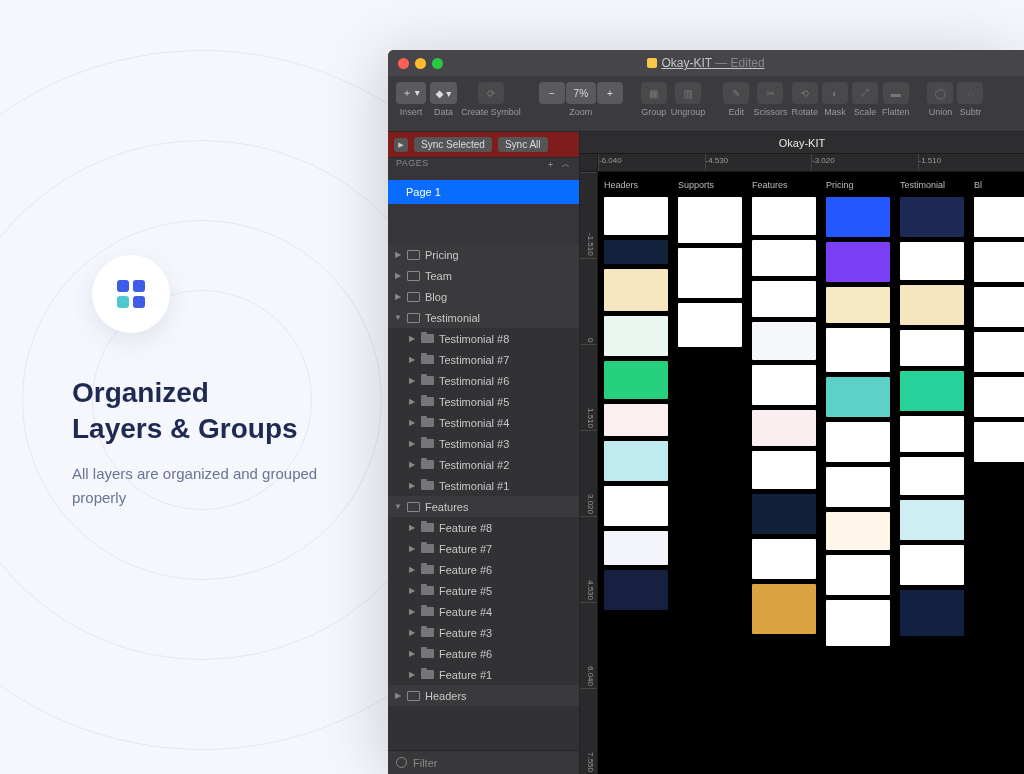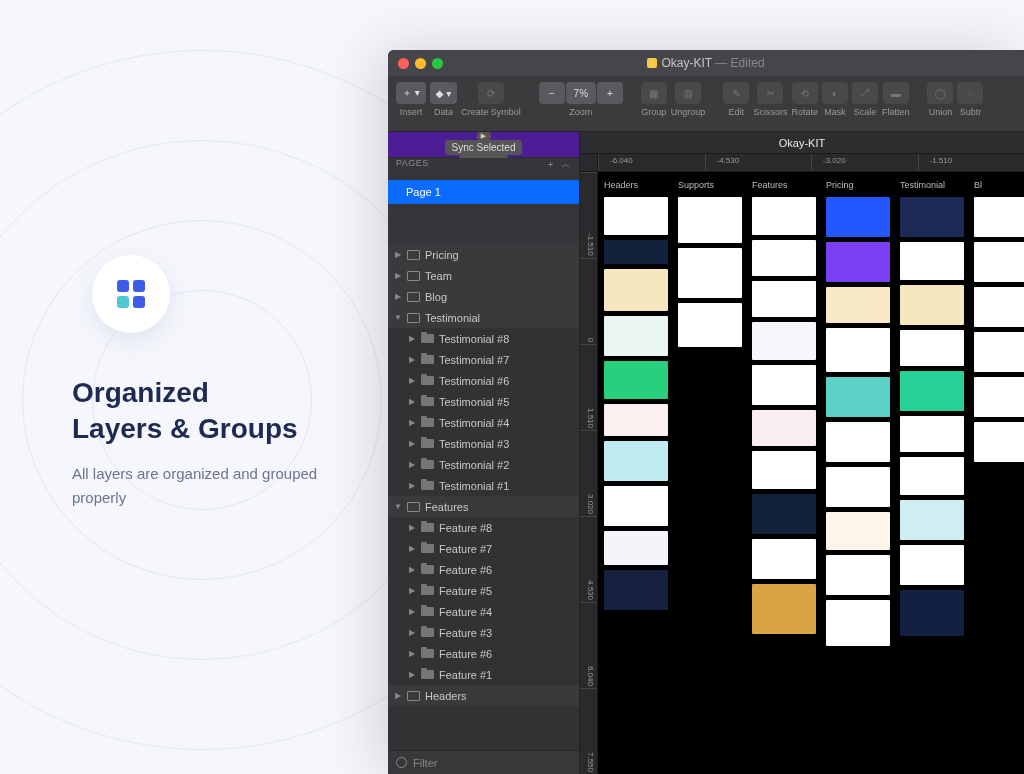--- a/index.html
+++ b/index.html
@@ -20,38 +20,38 @@
 .grid-icon span:nth-child(3){ background:#4fc8d0; } .grid-icon span:nth-child(4){ background:#3d5ce8; }
 .promo h1 { position: absolute; left: 70px; top: 375px; font-size: 28px; font-weight: 800; color: #1f2a52; line-height: 1.3; }
 .promo p { position: absolute; left: 70px; top: 462px; font-size: 15px; color: #6a7494; line-height: 1.6; max-width: 260px; }
 
 
 .app { position: absolute; left: 388px; top: 50px; width: 636px; height: 724px; background: #333336; box-shadow: -10px 0 60px rgba(0,0,0,.15); border-top-left-radius: 6px; overflow: hidden; color: #ccc; font-size: 11px; }
 .titlebar { height: 26px; background: #46464a; display: flex; align-items: center; padding: 0 10px; position: relative; }
 .traffic { display: flex; gap: 6px; }
 .dot { width: 11px; height: 11px; border-radius: 50%; }
 .dot.r{background:#ff5f57;} .dot.y{background:#febc2e;} .dot.g{background:#28c840;}
-.doc-title { position: absolute; left: 0; right: 0; text-align: center; font-size: 12px; color: #c5c5c5; pointer-events:none; }
+.doc-title { position: absolute; left: 0; right: 0; text-align: center; font-size: 12px; color: #c5c5c5; pointer-events:none;text-decoration:underline; }
 .doc-title .edited { color: #888; }
 .doc-title .badge { display:inline-block; width:10px; height:10px; background:#f8c948; border-radius:2px; vertical-align:-1px; margin-right:4px;}
 
 .toolbar { height: 56px; background: #3b3b3e; border-bottom: 1px solid #262628; display: flex; align-items: flex-start; padding: 6px 8px 0; gap: 4px; }
 .tool-group { display: flex; flex-direction: column; align-items: center; gap: 3px; }
 .tool-group .btns { display: flex; gap: 1px; }
 .tool-btn { background: #5a5a5e; height: 22px; border-radius: 4px; display: flex; align-items: center; justify-content: center; color: #ddd; font-size: 10px; padding: 0 6px; min-width:26px; }
 .tool-btn.dim { background: #49494c; color: #777; }
 .tool-label { font-size: 9px; color: #9a9a9d; }
 .tool-sep { width: 10px; }
 
 
 .workspace { position: absolute; top: 82px; bottom: 0; left: 0; right: 0; display: flex; }
 
 
 .sidebar { width: 192px; background: #323235; border-right: 1px solid #222; display: flex; flex-direction: column; }
-.sync-row { height: 26px; background: #4c1d95; display: flex; align-items: center; padding: 0 6px; gap: 0; border-bottom: 1px solid #2a2a2c; flex-direction: column; }
+.sync-row { height: 26px; background: #7f1d1d; display: flex; align-items: center; padding: 0 6px; gap: 6px; border-bottom: 1px solid #2a2a2c; }
 .sync-row .play { width:14px; height:14px; background:#555; border-radius:3px; display:flex;align-items:center;justify-content:center;color:#ccc;font-size:7px;}
 .sync-btn { background: #555; border-radius: 3px; padding: 2px 7px; font-size: 10px; color: #ddd; }
 .section-hdr { height: 22px; display: flex; align-items: flex-start; justify-content: space-between; padding: 0 8px; font-size: 9px; letter-spacing: .5px; color: #8a8a8d; background: #35353a; }
 .section-hdr .acts { display:flex; gap:6px; color:#9a9a9d; }
 .page-item { height: 24px; background: #0a6cff; color: #fff; display: flex; align-items: center; padding-left: 18px; font-size: 11px; font-weight: 500; }
 .layer-list { flex: 1; overflow: hidden; }
 .layer { height: 21px; display: flex; align-items: center; gap: 5px; padding-left: 6px; color: #c8c8c9; font-size: 11px; }
 .layer .arrow { width: 8px; font-size: 8px; color: #888; text-align:center; }
 .layer .ico { width: 14px; height: 11px; display:inline-flex; align-items:center; justify-content:center; }
 .layer .ico.artb { border:1px solid #888; border-radius:1px; width:13px; height:10px; }
@@ -60,21 +60,21 @@
 .layer.child { padding-left: 20px; }
 .layer.hdr-row { background: #3a3a3d; }
 .filter-row { height: 24px; background: #38383b; border-top:1px solid #262628; display:flex; align-items:center; padding:0 8px; gap:6px; color:#888; font-size:11px;}
 .filter-row .circ{ width:11px;height:11px;border:1.5px solid #888;border-radius:50%;}
 .spacer { flex:1; background:#35353a; }
 
 
 .canvas-wrap { flex: 1; position: relative; background: #000; }
 .tabbar { position:absolute; top:0; left:0; right:0; height:22px; background:#2d2d30; display:flex; align-items:center; justify-content:center; color:#e9e9e9; font-size:11px; border-bottom:1px solid #1a1a1a; }
 .ruler-h { position:absolute; top:22px; left:18px; right:0; height:18px; background:#2a2a2c; border-bottom:1px solid #1a1a1a; display:flex; }
-.ruler-h .tick { flex:1; position:relative; border-left:1px solid #444; font-size:8px; color:#999; padding-left:11px; padding-top:2px;}
+.ruler-h .tick { flex:1; position:relative; border-left:1px solid #444; font-size:8px; color:#999; padding-left:0; padding-top:2px;}
 .ruler-v { position:absolute; top:40px; left:0; width:18px; bottom:0; background:#2a2a2c; border-right:1px solid #1a1a1a; display:flex; flex-direction:column;}
 .ruler-v .tick { flex:1; position:relative; border-top:1px solid #444; font-size:8px; color:#999; writing-mode:vertical-rl; text-align:right; padding:2px;}
 .ruler-corner { position:absolute; top:22px; left:0; width:18px; height:18px; background:#2a2a2c; border-right:1px solid #1a1a1a; border-bottom:1px solid #1a1a1a;}
 .canvas { position:absolute; top:40px; left:18px; right:0; bottom:0; background:#000; overflow:hidden; padding:8px 6px;}
 .col-row { display:flex; gap:10px; }
 .col { width:64px; display:flex; flex-direction:column; gap:5px;}
 .col-label { font-size:9px; color:#bcbcbe; margin-bottom:2px; }
 .thumb { width:64px; border-radius:1px; }
 </style>
 </head>

